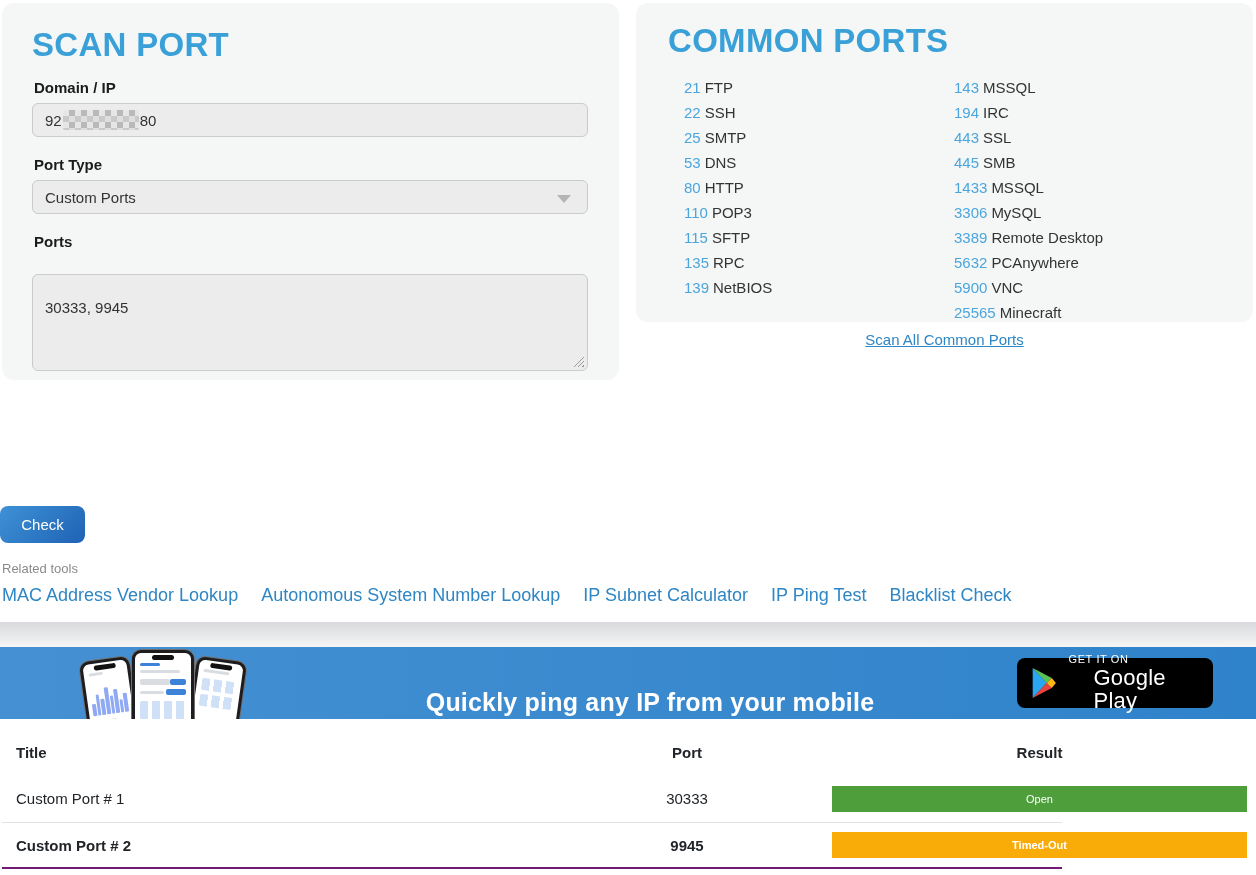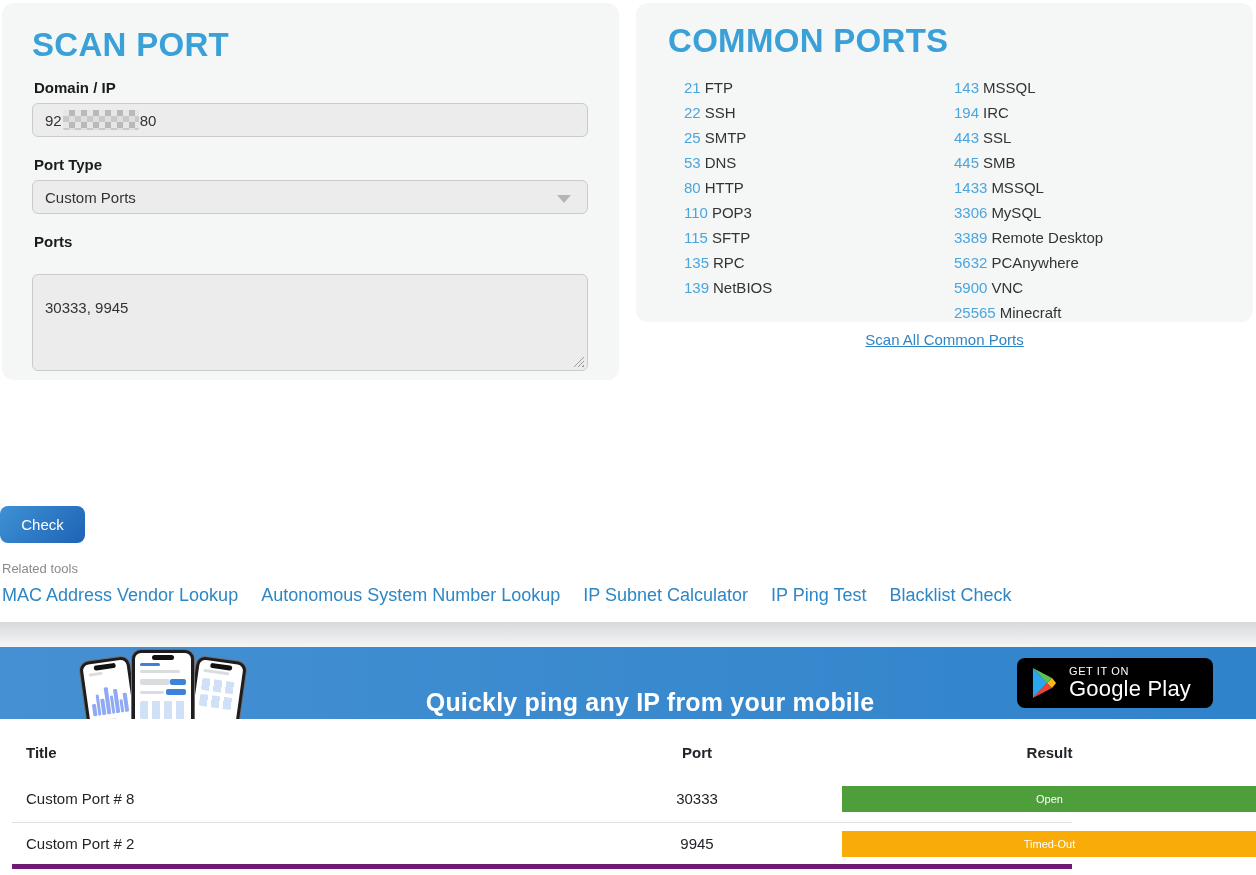--- a/index.html
+++ b/index.html
@@ -96,31 +96,31 @@
   .scr-grid { position:absolute; left:5px; right:5px; height:18px;
     background:repeating-linear-gradient(90deg,#cfe0f7 0 8px,transparent 8px 12px); border-radius:2px; }
 
   .gp-badge {
     position:absolute; right:43px; top:11px; width:196px; height:50px;
     background:#000; border-radius:8px; display:flex; align-items:center;
     padding:0 0 0 14px; box-sizing:border-box; gap:11px; cursor:pointer;
   }
   .gp-text { display:flex; flex-direction:column; color:#fff; line-height:1.05; }
   .gp-top { font-size:11px; letter-spacing:.6px; }
-  .gp-bottom { font-size:22px; font-weight:500; letter-spacing:.2px; }
-
-  .results { position:absolute; top:730px; left:12px; width:1060px; font-size:15px; }
+  .gp-bottom { font-size:22px; font-weight:500; letter-spacing:.2px;margin-left:25px; }
+
+  .results { position:absolute; top:730px; left:2px; width:1060px; font-size:15px; }
   .res-row {
     display:grid; grid-template-columns:540px 290px 415px;
     padding-right:11px; align-items:center; box-sizing:border-box;
   }
   .res-head { height:45px; font-weight:700; }
   .res-data { height:47px; }
   .res-data + .res-data { border-top:1px solid #dee2e6; }
-  .res-data:last-child { border-bottom:5px solid #701a75; }
+  .res-data:last-child { border-bottom:2px solid #701a75;font-weight:bold; }
   .cell-title { padding-left:14px; }
   .cell-port { text-align:center; }
   .cell-result { text-align:center; }
   .badge {
     display:block; height:26px; line-height:26px; border-radius:0;
     color:#fff; text-align:center; font-size:11px;
   }
   .badge-open { background:#4f9e3c; }
   .badge-timeout { background:#f9ac08; }
 </style>
@@ -261,21 +261,21 @@
   </div>
 </section>
 
 <section class="results">
   <div class="res-row res-head">
     <div class="cell-title">Title</div>
     <div class="cell-port">Port</div>
     <div class="cell-result">Result</div>
   </div>
   <div class="res-row res-data">
-    <div class="cell-title">Custom Port # 8</div>
+    <div class="cell-title">Custom Port # 1</div>
     <div class="cell-port">30333</div>
     <div class="cell-result">
         <span class="badge badge-open">Open</span>
       </div>
   </div>
   <div class="res-row res-data">
     <div class="cell-title">Custom Port # 2</div>
     <div class="cell-port">9945</div>
     <div class="cell-result">
         <span class="badge badge-timeout">Timed-Out</span>

